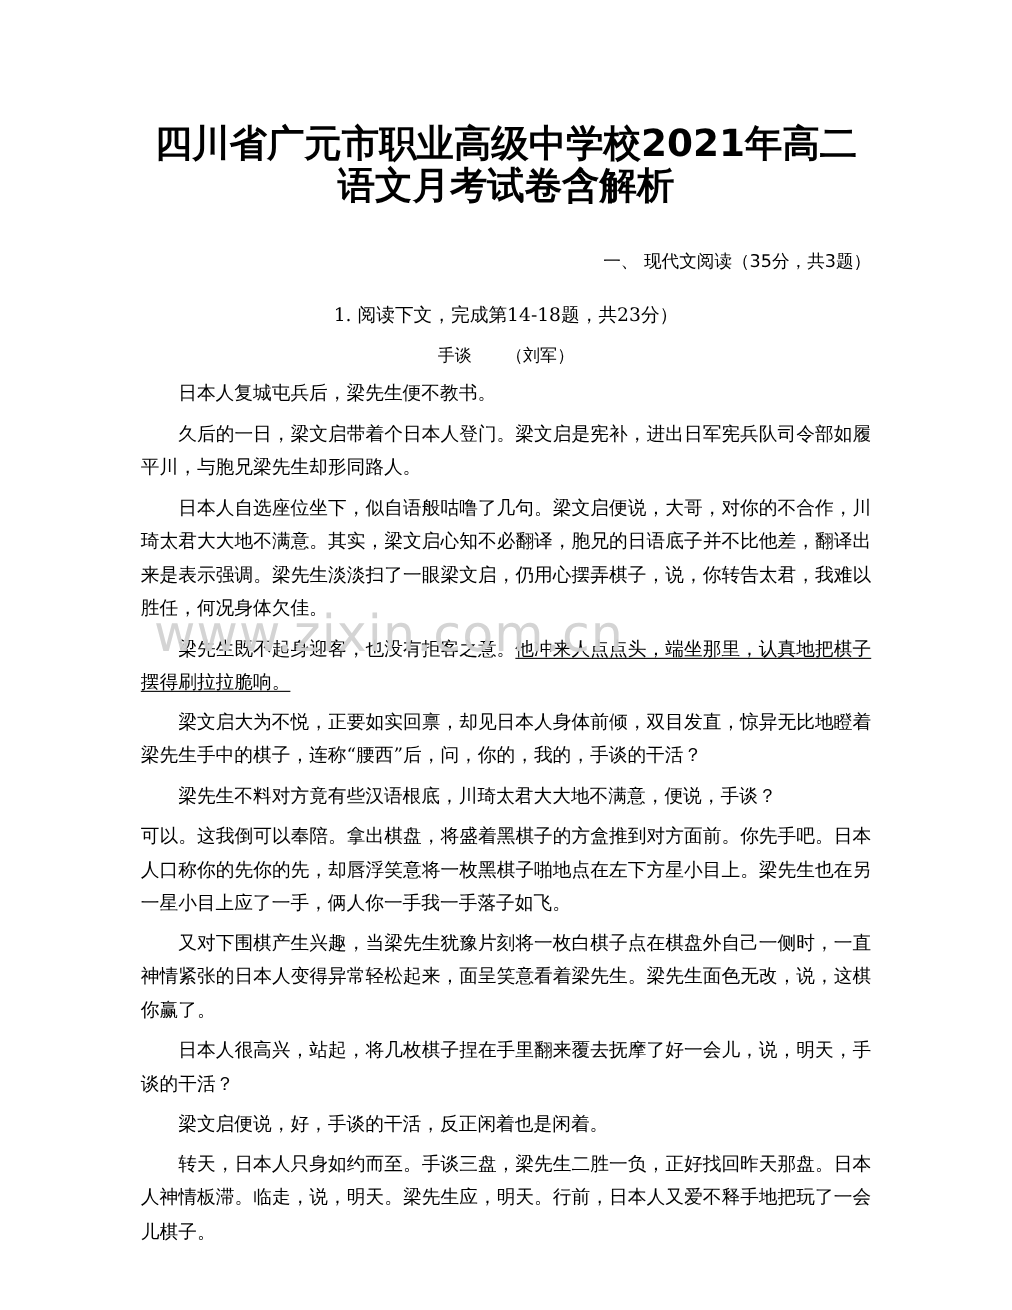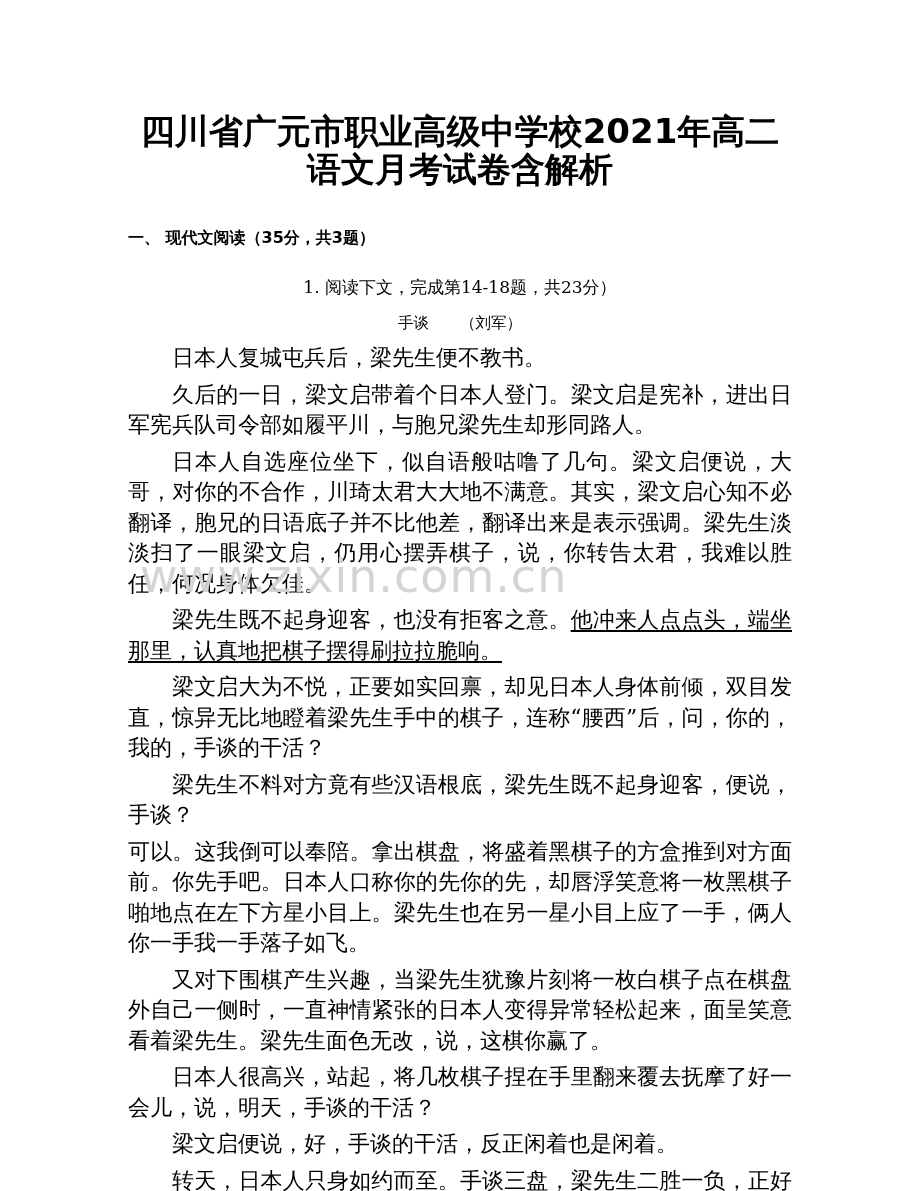--- a/index.html
+++ b/index.html
@@ -34,24 +34,24 @@
     text-align: center;
     letter-spacing: 0px;
     color: #000;
   }
 
   
   .section-heading {
     margin: 0;
     padding-top: 37px;
     font-family: "DejaVu Sans", "Liberation Sans", sans-serif;
-    font-weight: bold;
+    font-weight: normal;
     font-size: 16px;
     line-height: 26px;
-    text-align: left;
+    text-align: right;
   }
 
   
   .question-line {
     margin: 0;
     padding-top: 23px;
     font-size: 17px;
     line-height: 26px;
     text-align: center;
   }
@@ -63,21 +63,21 @@
     font-size: 15.5px;
     line-height: 28px;
     text-align: center;
     white-space: pre;
   }
 
   
   .para {
     margin: 0;
     padding-top: 6px;
-    font-size: 22px;
+    font-size: 17px;
     line-height: 30.5px;
     text-align: justify;
     text-justify: inter-ideograph;
     text-indent: 2em;
   }
   .para.no-indent {
     text-indent: 0;
   }
   .para .u {
     text-decoration: underline;
@@ -117,21 +117,21 @@
     <p class="question-line">1. 阅读下文，完成第14-18题，共23分）</p>
 
     <p class="byline">手谈　　（刘军）</p>
 
     <div id="paragraph-container">
         <p class="para"><span>日本人复城屯兵后，梁先生便不教书。</span></p>
         <p class="para"><span>久后的一日，梁文启带着个日本人登门。梁文启是宪补，进出日军宪兵队司令部如履平川，与胞兄梁先生却形同路人。</span></p>
         <p class="para"><span>日本人自选座位坐下，似自语般咕噜了几句。梁文启便说，大哥，对你的不合作，川琦太君大大地不满意。其实，梁文启心知不必翻译，胞兄的日语底子并不比他差，翻译出来是表示强调。梁先生淡淡扫了一眼梁文启，仍用心摆弄棋子，说，你转告太君，我难以胜任，何况身体欠佳。</span></p>
         <p class="para"><span>梁先生既不起身迎客，也没有拒客之意。</span><span class="u">他冲来人点点头，端坐那里，认真地把棋子摆得刷拉拉脆响。</span></p>
         <p class="para"><span>梁文启大为不悦，正要如实回禀，却见日本人身体前倾，双目发直，惊异无比地瞪着梁先生手中的棋子，连称“腰西”后，问，你的，我的，手谈的干活？</span></p>
-        <p class="para"><span>梁先生不料对方竟有些汉语根底，梁先生既不起身迎客，便说，手谈？</span></p>
+        <p class="para"><span>梁先生不料对方竟有些汉语根底，川琦太君大大地不满意，便说，手谈？</span></p>
         <p class="para no-indent"><span>可以。这我倒可以奉陪。拿出棋盘，将盛着黑棋子的方盒推到对方面前。你先手吧。日本人口称你的先你的先，却唇浮笑意将一枚黑棋子啪地点在左下方星小目上。梁先生也在另一星小目上应了一手，俩人你一手我一手落子如飞。</span></p>
         <p class="para"><span>又对下围棋产生兴趣，当梁先生犹豫片刻将一枚白棋子点在棋盘外自己一侧时，一直神情紧张的日本人变得异常轻松起来，面呈笑意看着梁先生。梁先生面色无改，说，这棋你赢了。</span></p>
         <p class="para"><span>日本人很高兴，站起，将几枚棋子捏在手里翻来覆去抚摩了好一会儿，说，明天，手谈的干活？</span></p>
         <p class="para"><span>梁文启便说，好，手谈的干活，反正闲着也是闲着。</span></p>
         <p class="para"><span>转天，日本人只身如约而至。手谈三盘，梁先生二胜一负，正好找回昨天那盘。日本人神情板滞。临走，说，明天。梁先生应，明天。行前，日本人又爱不释手地把玩了一会儿棋子。</span></p>
       </div>
 
   </div>
 </div>
 

